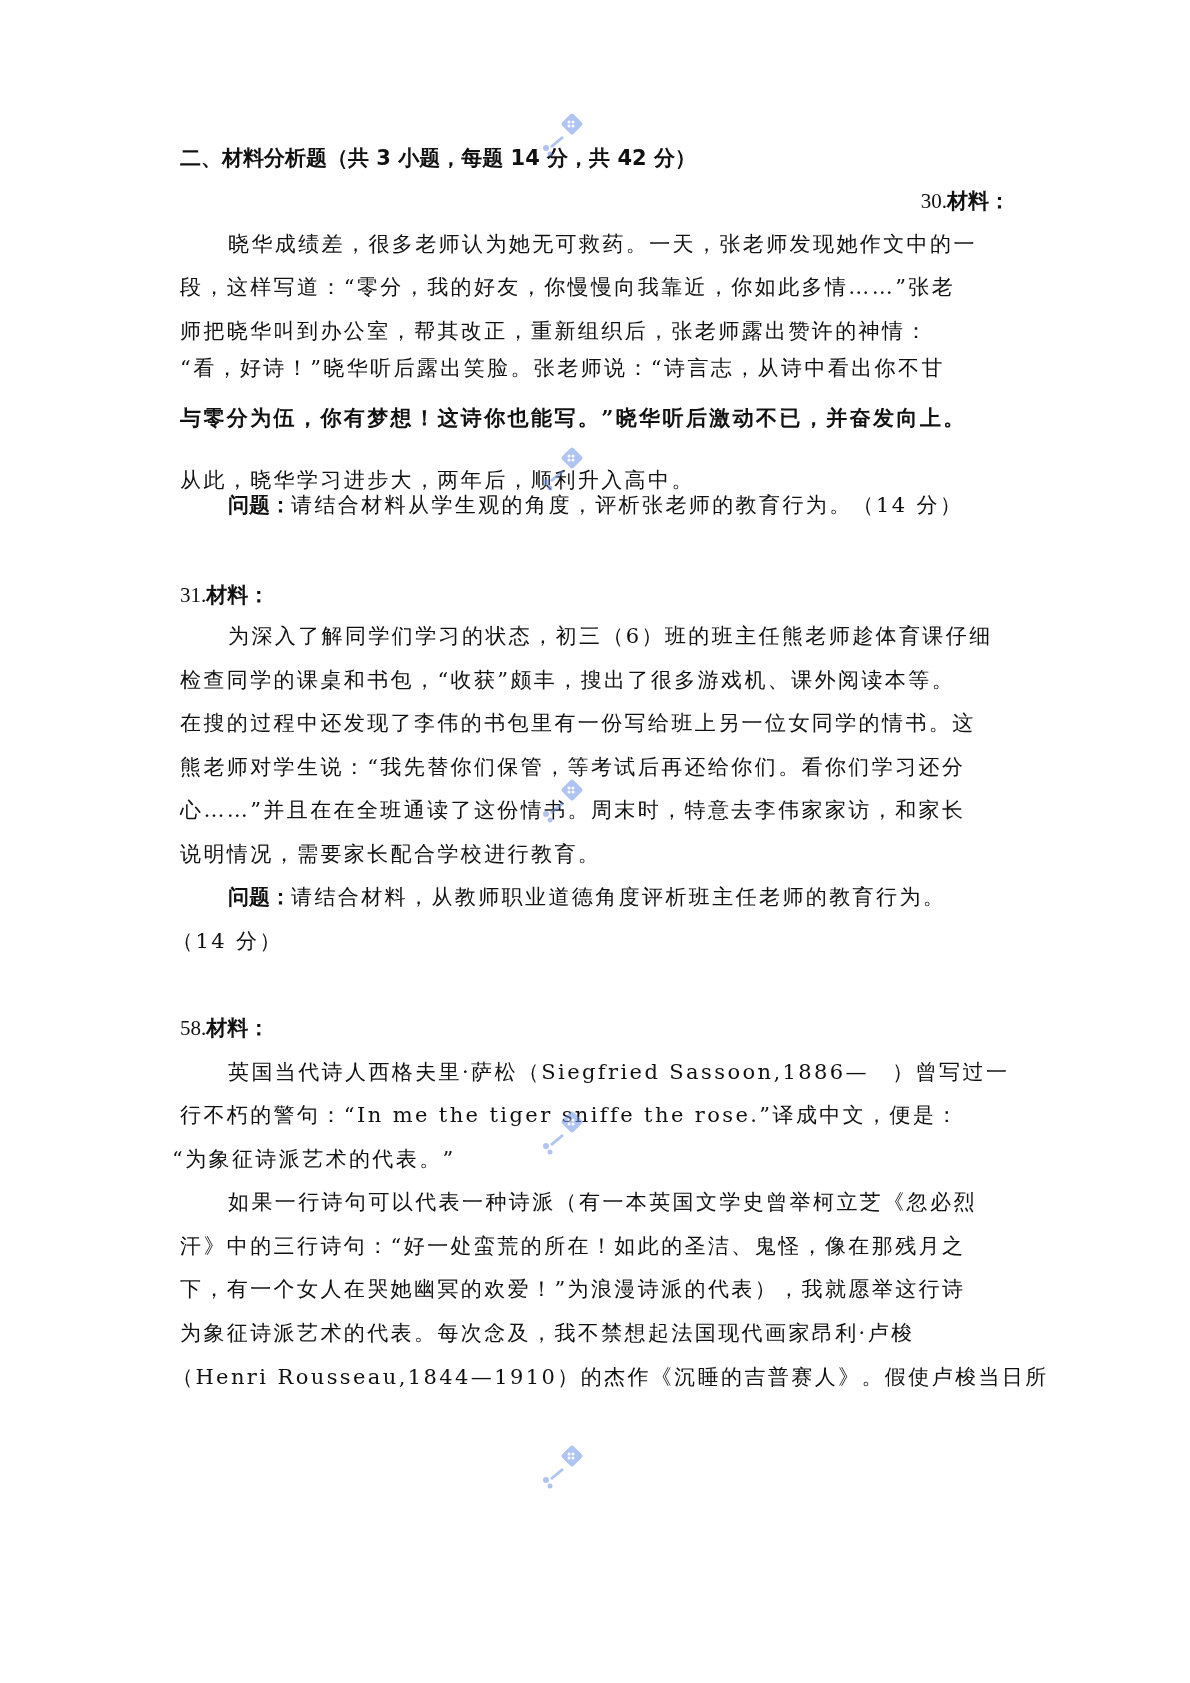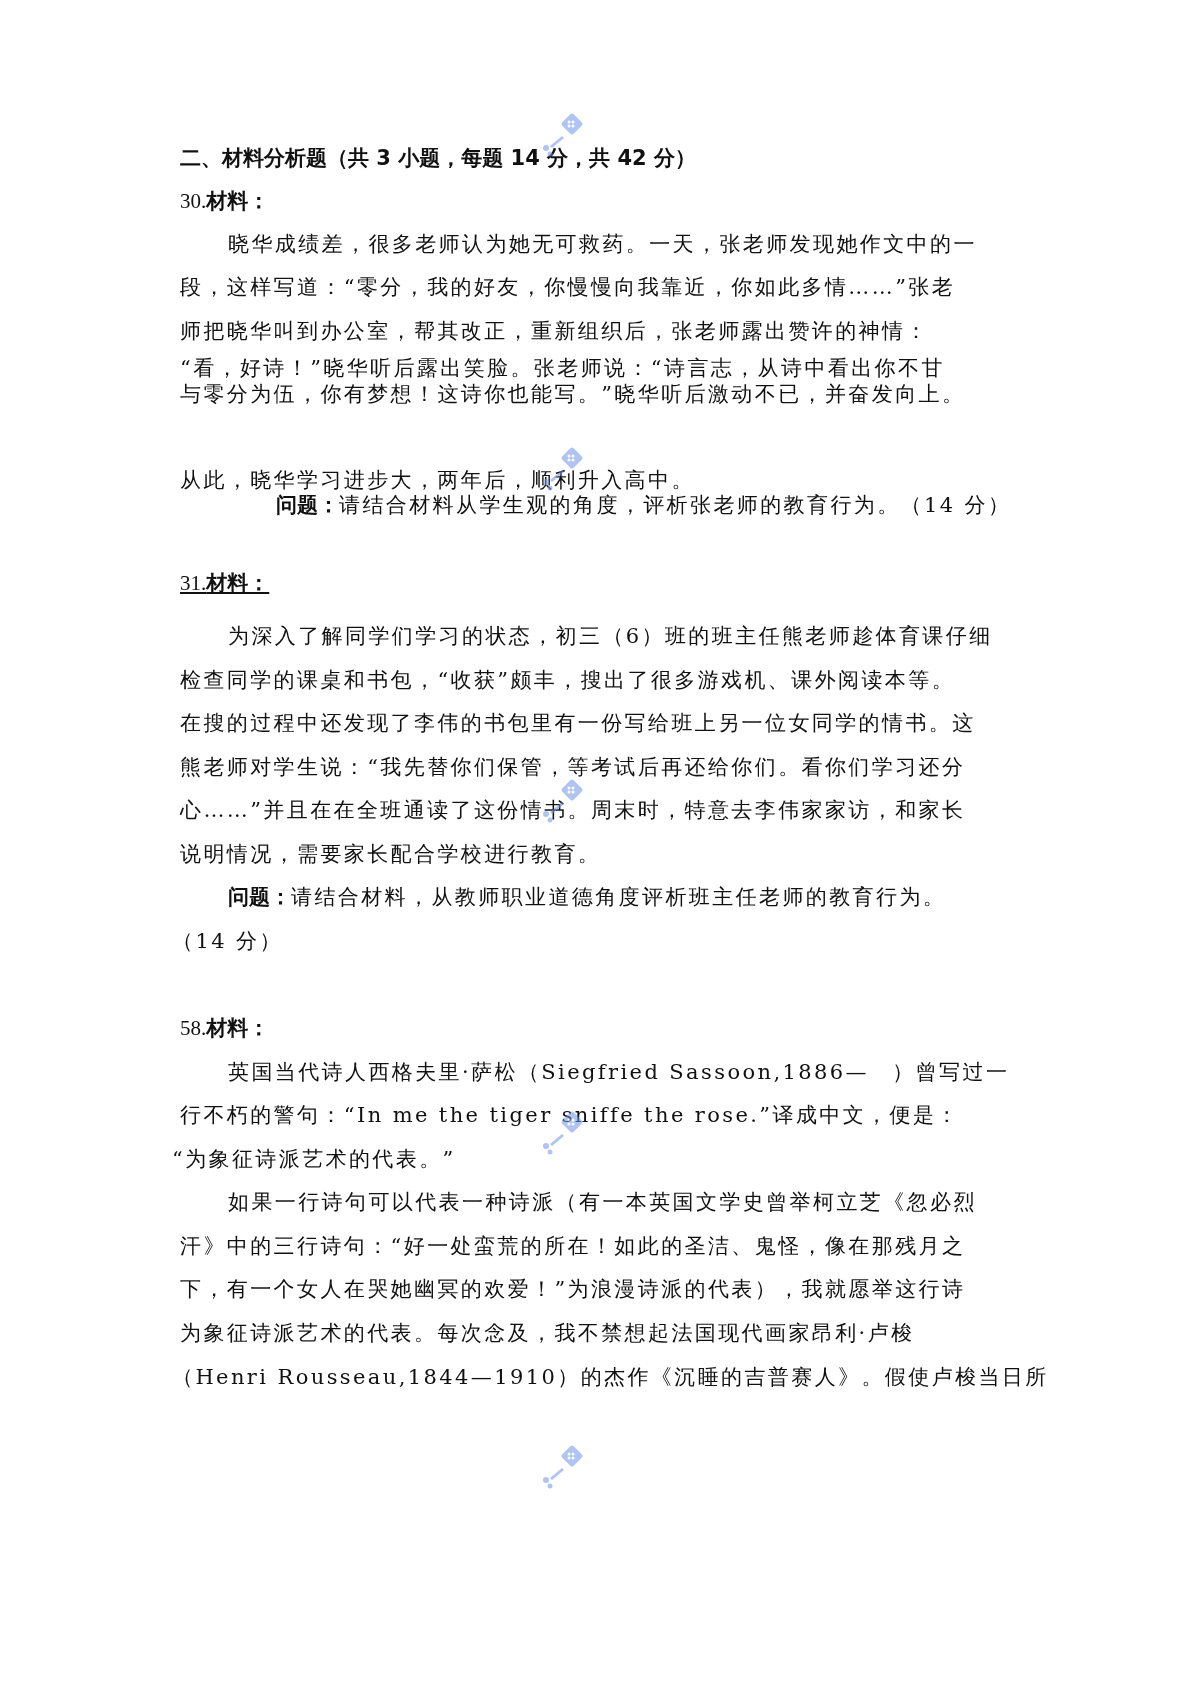--- a/index.html
+++ b/index.html
@@ -54,34 +54,34 @@
     opacity: 0.55;
   }
 </style>
 </head>
 <body>
 
 <div class="page">
 
   <div class="line section-title" style="top:144px;">二、材料分析题（共 3 小题，每题 14 分，共 42 分）</div>
 
-  <div class="line" style="top:187px;">
+  <div class="line" style="top:187px;text-align:right;">
     <span class="qnum">30.</span><span class="bold">材料：</span>
   </div>
   <div class="line indent" style="top:230px;">晓华成绩差，很多老师认为她无可救药。一天，张老师发现她作文中的一</div>
   <div class="line" style="top:273px;">段，这样写道：“零分，我的好友，你慢慢向我靠近，你如此多情……”张老</div>
   <div class="line" style="top:317px;">师把晓华叫到办公室，帮其改正，重新组织后，张老师露出赞许的神情：</div>
   <div class="line" style="top:354px;">“看，好诗！”晓华听后露出笑脸。张老师说：“诗言志，从诗中看出你不甘</div>
-  <div class="line" style="top:380px;">与零分为伍，你有梦想！这诗你也能写。”晓华听后激动不已，并奋发向上。</div>
+  <div class="line" style="top:404px;font-weight:bold;">与零分为伍，你有梦想！这诗你也能写。”晓华听后激动不已，并奋发向上。</div>
   <div class="line" style="top:448px;margin-top:18px;">从此，晓华学习进步大，两年后，顺利升入高中。</div>
-  <div class="line indent" style="top:491px;margin-left:48px;">
+  <div class="line indent" style="top:491px;">
     <span class="bold">问题：</span><span>请结合材料从学生观的角度，评析张老师的教育行为。（14 分）</span>
   </div>
 
-  <div class="line" style="top:569px;text-decoration:underline;">
+  <div class="line" style="top:581px;">
     <span class="qnum">31.</span><span class="bold">材料：</span>
   </div>
   <div class="line indent" style="top:622px;">为深入了解同学们学习的状态，初三（6）班的班主任熊老师趁体育课仔细</div>
   <div class="line" style="top:666px;">检查同学的课桌和书包，“收获”颇丰，搜出了很多游戏机、课外阅读本等。</div>
   <div class="line" style="top:709px;">在搜的过程中还发现了李伟的书包里有一份写给班上另一位女同学的情书。这</div>
   <div class="line" style="top:753px;">熊老师对学生说：“我先替你们保管，等考试后再还给你们。看你们学习还分</div>
   <div class="line" style="top:796px;">心……”并且在在全班通读了这份情书。周末时，特意去李伟家家访，和家长</div>
   <div class="line" style="top:840px;">说明情况，需要家长配合学校进行教育。</div>
   <div class="line indent" style="top:883px;">
     <span class="bold">问题：</span><span>请结合材料，从教师职业道德角度评析班主任老师的教育行为。</span>

